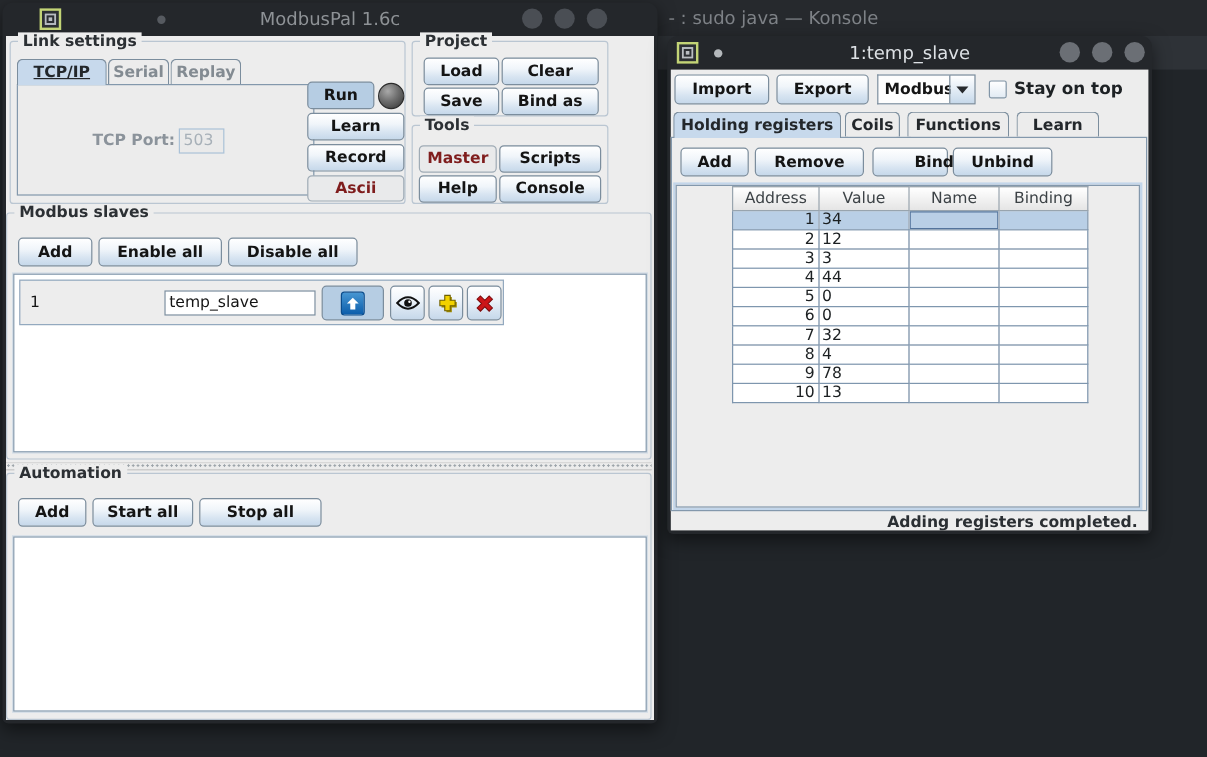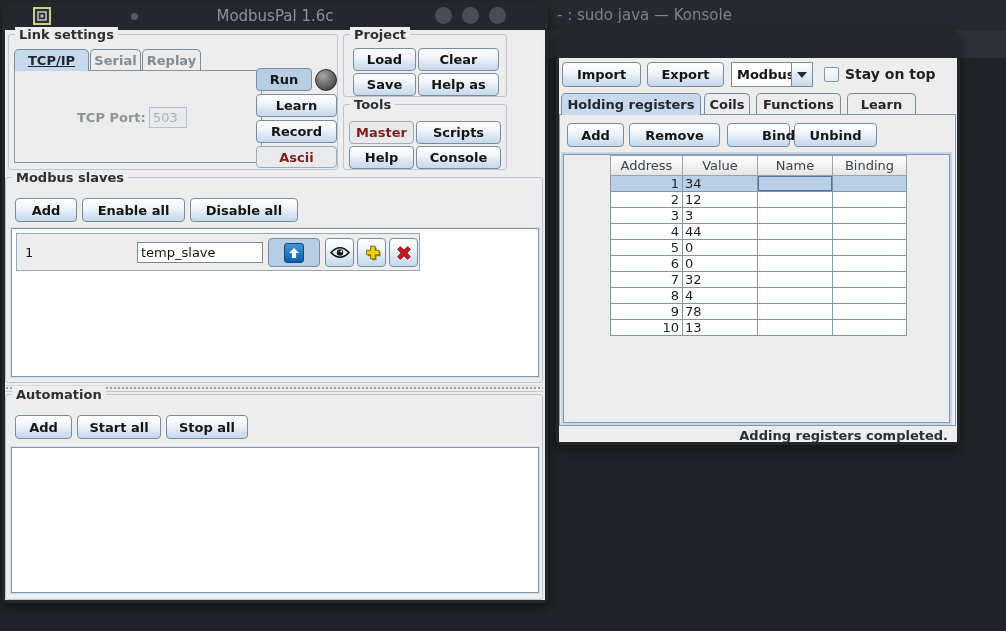--- a/index.html
+++ b/index.html
@@ -144,21 +144,21 @@
       <div class="btn" style="left:247px; top:59px; width:81px; height:23px;">Learn</div>
       <div class="btn" style="left:247px; top:85px; width:81px; height:23px;">Record</div>
       <div class="btn disabled" style="left:247px; top:111px; width:81px; height:22px;">Ascii</div>
     </div>
 
     <div class="tpanel" style="left:338px; top:4px; width:164px; height:63px;">
       <span class="tpanel-title">Project</span>
       <div class="btn" style="left:9px; top:13px; width:63px; height:23px;">Load</div>
       <div class="btn" style="left:74px; top:13px; width:81px; height:23px;">Clear</div>
       <div class="btn" style="left:9px; top:38px; width:63px; height:23px;">Save</div>
-      <div class="btn" style="left:74px; top:38px; width:81px; height:23px;">Help as</div>
+      <div class="btn" style="left:74px; top:38px; width:81px; height:23px;">Bind as</div>
     </div>
 
     <div class="tpanel" style="left:338px; top:74px; width:164px; height:66px;">
       <span class="tpanel-title">Tools</span>
       <div class="btn disabled" style="left:5px; top:16px; width:65px; height:23px;">Master</div>
       <div class="btn" style="left:72px; top:16px; width:85px; height:23px;">Scripts</div>
       <div class="btn" style="left:5px; top:41px; width:65px; height:23px;">Help</div>
       <div class="btn" style="left:72px; top:41px; width:85px; height:23px;">Console</div>
     </div>
 
@@ -199,28 +199,43 @@
         </div>
       </div>
     </div>
 
     <div class="dotted-divider" style="left:0px; top:355px; width:538px;"></div>
 
     <div class="tpanel" style="left:0px; top:364px; width:538px; height:206px;">
       <span class="tpanel-title">Automation</span>
       <div class="btn" style="left:9px; top:20px; width:57px; height:24px;">Add</div>
       <div class="btn" style="left:71px; top:20px; width:84px; height:24px;">Start all</div>
-      <div class="btn" style="left:160px; top:20px; width:82px; height:24px;text-align:right;">Stop all</div>
+      <div class="btn" style="left:160px; top:20px; width:102px; height:24px;text-align:right;">Stop all</div>
       <div class="listpane" style="left:5px; top:52px; width:528px; height:146px;"></div>
     </div>
 
   </div>
 </div>
 
 <div class="window" id="temp-window">
+  <div class="titlebar">
+    <span class="app-icon">
+      <svg width="10" height="10" viewBox="0 0 10 10">
+        <rect x="1" y="1" width="8" height="8" fill="none" stroke="#b9bdc2" stroke-width="1.6"></rect>
+        <rect x="3.5" y="3.5" width="3" height="3" fill="#b9bdc2"></rect>
+      </svg>
+    </span>
+    <span class="tb-dot"></span>
+    <span class="tb-title">1:temp_slave</span>
+    <span class="tb-circles">
+      <i></i>
+      <i></i>
+      <i></i>
+    </span>
+  </div>
   <div class="win-content">
 
     <div class="btn" style="left:3px; top:4px; width:79px; height:25px;">Import</div>
     <div class="btn" style="left:88px; top:4px; width:77px; height:25px;">Export</div>
     <div class="combo" style="left:172px; top:4px;">
       <span class="combo-text">Modbus</span>
       <span class="combo-arrow">
           <span></span>
         </span>
     </div>

